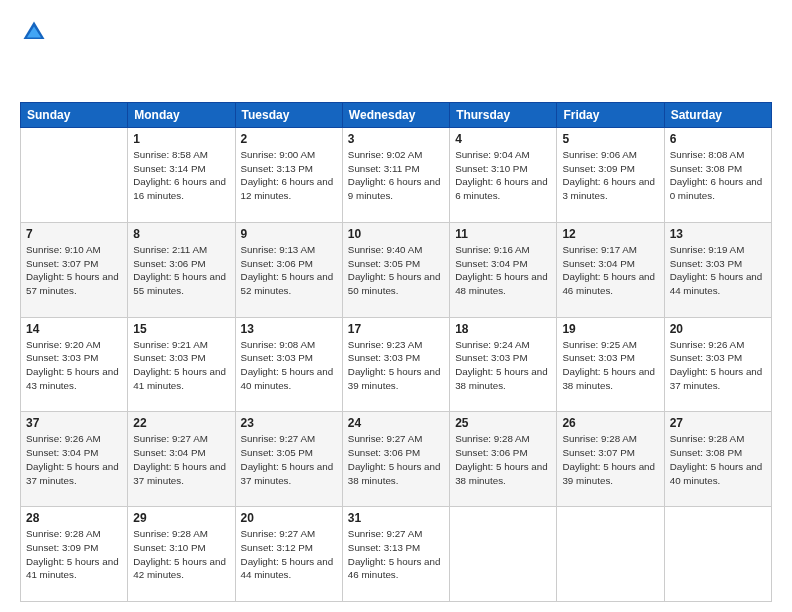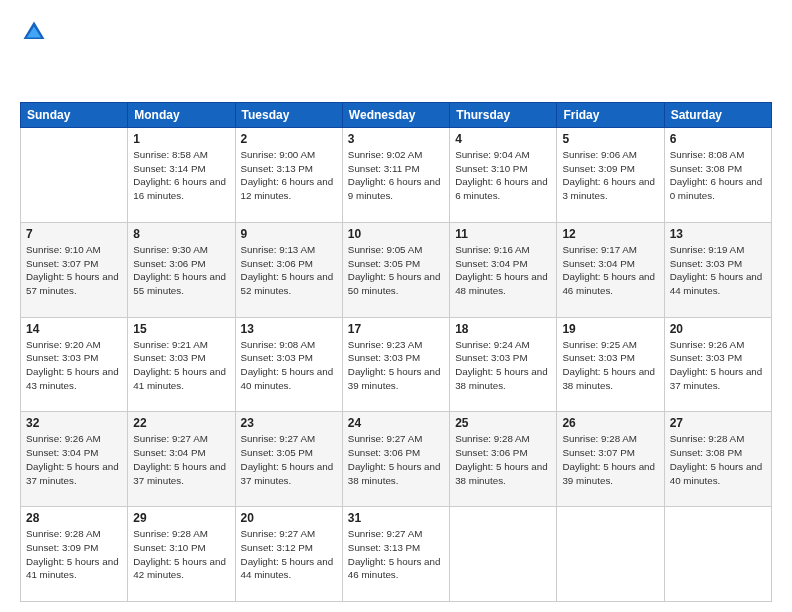--- a/index.html
+++ b/index.html
@@ -161,29 +161,29 @@
             <div class="day-info"><span>Sunrise: 8:08 AM</span><br><span>Sunset: 3:08 PM</span><br><span>Daylight: 6 hours and 0 minutes.</span></div>
           </td>
         </tr>
         <tr>
           <td>
             <span class="day-num">7</span>
             <div class="day-info"><span>Sunrise: 9:10 AM</span><br><span>Sunset: 3:07 PM</span><br><span>Daylight: 5 hours and 57 minutes.</span></div>
           </td>
           <td>
             <span class="day-num">8</span>
-            <div class="day-info"><span>Sunrise: 9:30 AM</span><br><span>Sunset: 3:06 PM</span><br><span>Daylight: 5 hours and 55 minutes.</span></div>
+            <div class="day-info"><span>Sunrise: 2:11 AM</span><br><span>Sunset: 3:06 PM</span><br><span>Daylight: 5 hours and 55 minutes.</span></div>
           </td>
           <td>
             <span class="day-num">9</span>
             <div class="day-info"><span>Sunrise: 9:13 AM</span><br><span>Sunset: 3:06 PM</span><br><span>Daylight: 5 hours and 52 minutes.</span></div>
           </td>
           <td>
             <span class="day-num">10</span>
-            <div class="day-info"><span>Sunrise: 9:05 AM</span><br><span>Sunset: 3:05 PM</span><br><span>Daylight: 5 hours and 50 minutes.</span></div>
+            <div class="day-info"><span>Sunrise: 9:40 AM</span><br><span>Sunset: 3:05 PM</span><br><span>Daylight: 5 hours and 50 minutes.</span></div>
           </td>
           <td>
             <span class="day-num">11</span>
             <div class="day-info"><span>Sunrise: 9:16 AM</span><br><span>Sunset: 3:04 PM</span><br><span>Daylight: 5 hours and 48 minutes.</span></div>
           </td>
           <td>
             <span class="day-num">12</span>
             <div class="day-info"><span>Sunrise: 9:17 AM</span><br><span>Sunset: 3:04 PM</span><br><span>Daylight: 5 hours and 46 minutes.</span></div>
           </td>
           <td>
@@ -216,21 +216,21 @@
             <span class="day-num">19</span>
             <div class="day-info"><span>Sunrise: 9:25 AM</span><br><span>Sunset: 3:03 PM</span><br><span>Daylight: 5 hours and 38 minutes.</span></div>
           </td>
           <td>
             <span class="day-num">20</span>
             <div class="day-info"><span>Sunrise: 9:26 AM</span><br><span>Sunset: 3:03 PM</span><br><span>Daylight: 5 hours and 37 minutes.</span></div>
           </td>
         </tr>
         <tr>
           <td>
-            <span class="day-num">32</span>
+            <span class="day-num">37</span>
             <div class="day-info"><span>Sunrise: 9:26 AM</span><br><span>Sunset: 3:04 PM</span><br><span>Daylight: 5 hours and 37 minutes.</span></div>
           </td>
           <td>
             <span class="day-num">22</span>
             <div class="day-info"><span>Sunrise: 9:27 AM</span><br><span>Sunset: 3:04 PM</span><br><span>Daylight: 5 hours and 37 minutes.</span></div>
           </td>
           <td>
             <span class="day-num">23</span>
             <div class="day-info"><span>Sunrise: 9:27 AM</span><br><span>Sunset: 3:05 PM</span><br><span>Daylight: 5 hours and 37 minutes.</span></div>
           </td>

